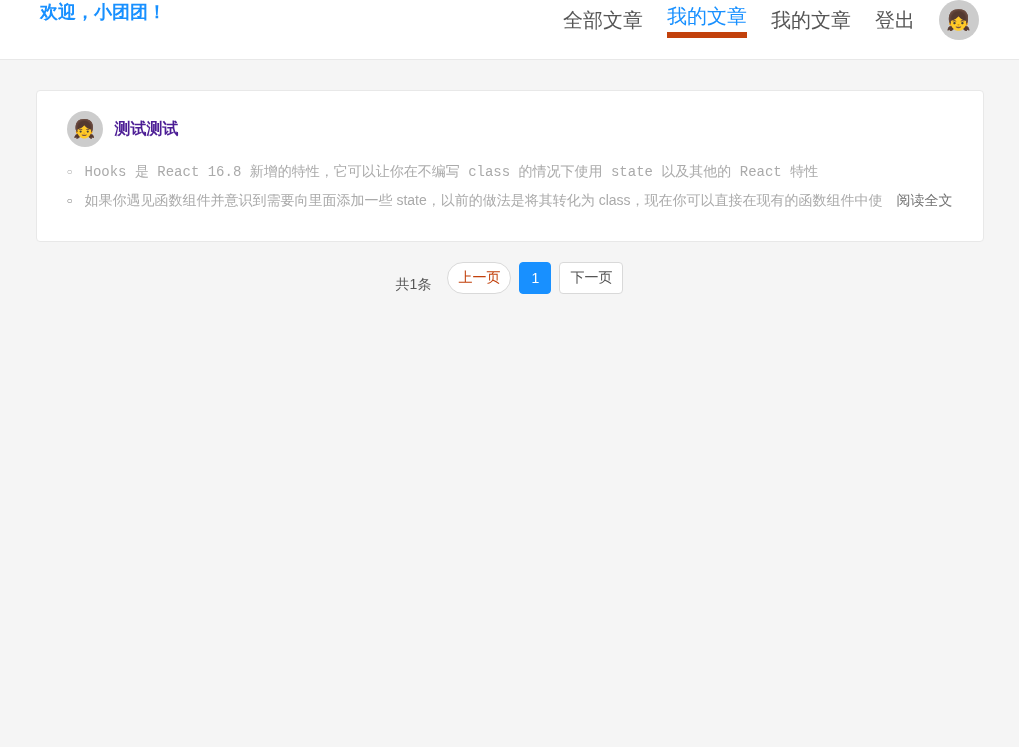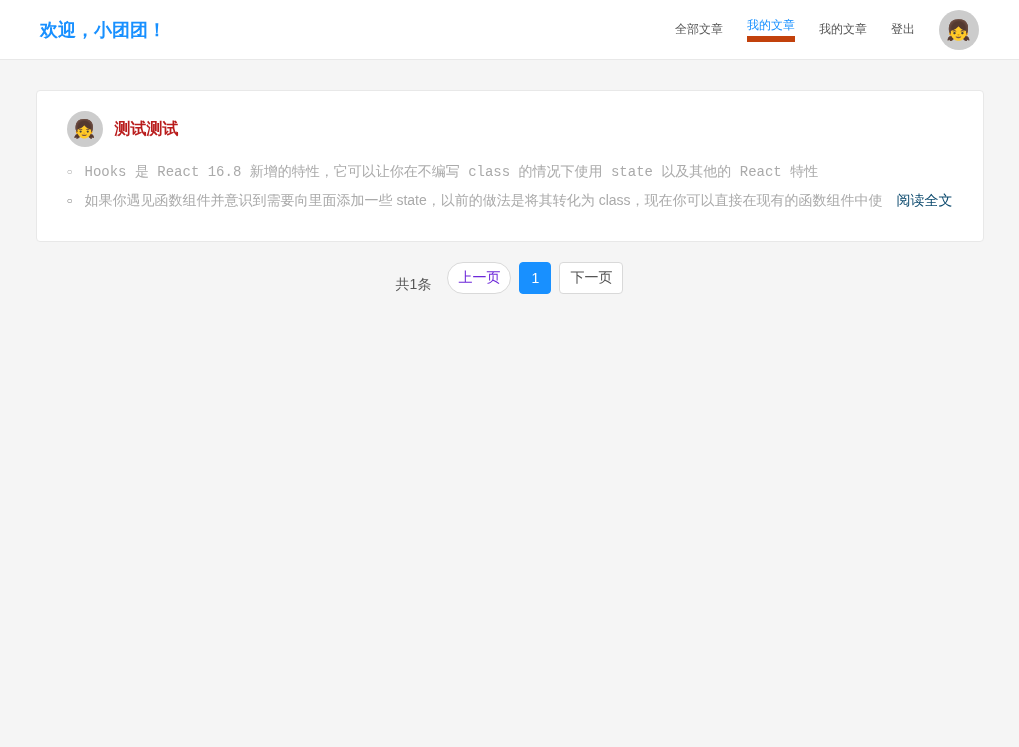--- a/index.html
+++ b/index.html
@@ -15,40 +15,40 @@
       font-size: 14px;
     }
 
     
     .header {
       background: #fff;
       border-bottom: 1px solid #e8e8e8;
       padding: 0 40px;
       height: 60px;
       display: flex;
-      align-items: center;
+      align-items: flex-start;
       justify-content: space-between;
     }
 
     .header-left .welcome-text {
       color: #1890ff;
       font-size: 18px;
       font-weight: bold;
     }
 
     .header-right {
       display: flex;
       align-items: center;
       gap: 24px;
     }
 
     .header-right a {
       text-decoration: none;
       color: #555;
-      font-size: 12px;
+      font-size: 20px;
       cursor: pointer;
     }
 
     .header-right a.active {
       color: #1890ff;
       border-bottom: 6px solid #c2410c;
       padding-bottom: 2px;
     }
 
     .avatar {
@@ -94,21 +94,21 @@
       display: flex;
       align-items: center;
       justify-content: center;
       font-size: 18px;
       overflow: hidden;
     }
 
     .article-title {
       font-size: 16px;
       font-weight: bold;
-      color: #b91c1c;
+      color: #4c1d95;
     }
 
     .article-body {
       margin-bottom: 12px;
     }
 
     .article-body ul {
       list-style: none;
       padding-left: 0;
     }
@@ -134,21 +134,21 @@
     .article-body ul li.line-1 {
       color: #333;
     }
 
     .article-body ul li.line-2 {
       color: #aaa;
       font-family: Liberation Mono, monospace;
     }
 
     .read-more {
-      color: #0c4a6e;
+      color: #737373;
       cursor: pointer;
       white-space: nowrap;
       font-size: 14px;
       text-decoration: none;
       margin-left: 6px;
     }
 
     .article-footer {
       display: flex;
       justify-content: space-between;
@@ -193,21 +193,21 @@
     }
 
     .page-btn.active {
       background: #1890ff;
       color: #fff;
       border-color: #1890ff;
       width: 32px;
     }
 
     .page-btn.disabled {
-      color: #6d28d9;
+      color: #c2410c;
       cursor: not-allowed;
       border-radius: 16px;
     }
   </style>
 </head>
 <body>
 
 <header class="header">
   <div class="header-left">
     <span class="welcome-text">欢迎，小团团！</span>

